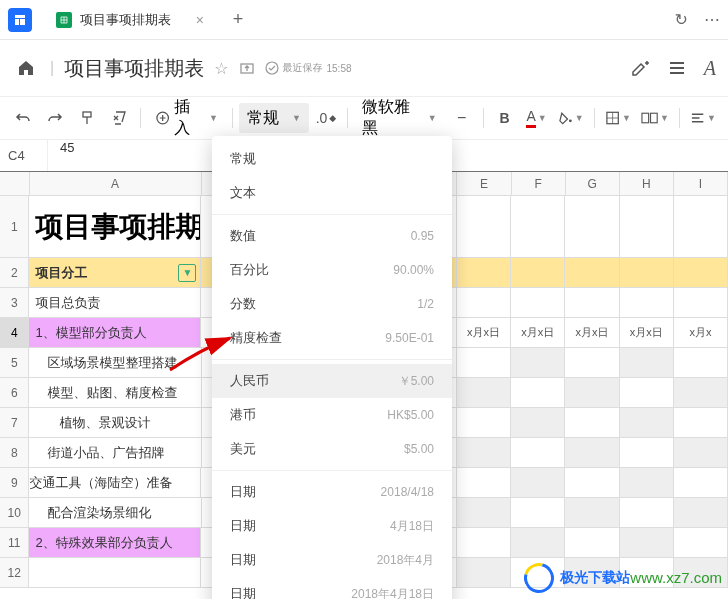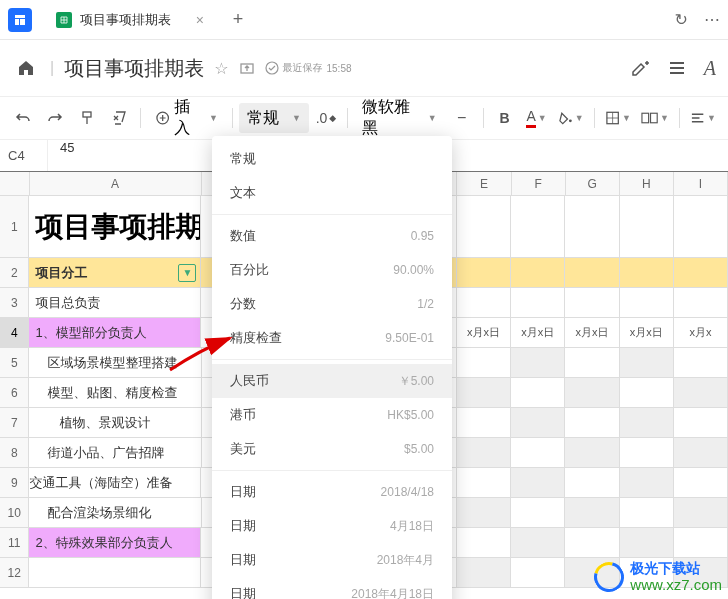--- a/index.html
+++ b/index.html
@@ -53,21 +53,21 @@
 .greyrow .cell-a{background:#f0abfc}
 .rh.sel{background:#ddd;color:#000}
 .dropdown{position:absolute;left:212px;top:136px;width:240px;background:#fff;box-shadow:0 4px 20px rgba(0,0,0,.2);border-radius:4px;z-index:100;padding:6px 0}
 .dd-item{height:34px;display:flex;align-items:center;padding:0 18px;font-size:13px;color:#444;cursor:pointer;justify-content:space-between}
 .dd-item.highlight{background:#f0f0f0}
 .dd-val{color:#aaa;font-size:12px}
 .dd-sep{height:1px;background:#eee;margin:4px 0}
 .arrow{position:absolute;left:160px;top:330px;z-index:200;pointer-events:none}
 .watermark{position:absolute;right:6px;bottom:6px;display:flex;align-items:center;gap:6px;z-index:50}
 .wm-logo{width:30px;height:30px;border:3px solid #1e6fff;border-radius:50%;border-top-color:#ffd700;transform:rotate(-30deg)}
-.wm-text{display:flex;flex-direction:column;line-height:1.1}
+.wm-text{display:flex;flex-direction:row;line-height:1.1}
 .wm-cn{color:#1e6fff;font-size:14px;font-weight:bold}
 .wm-url{color:#2a9d2a;font-size:15px}
 svg{display:block}
 </style>
 </head>
 <body>
 
 <div class="tabbar">
   <div class="app-icon">
     <svg width="14" height="14" viewBox="0 0 14 14">

